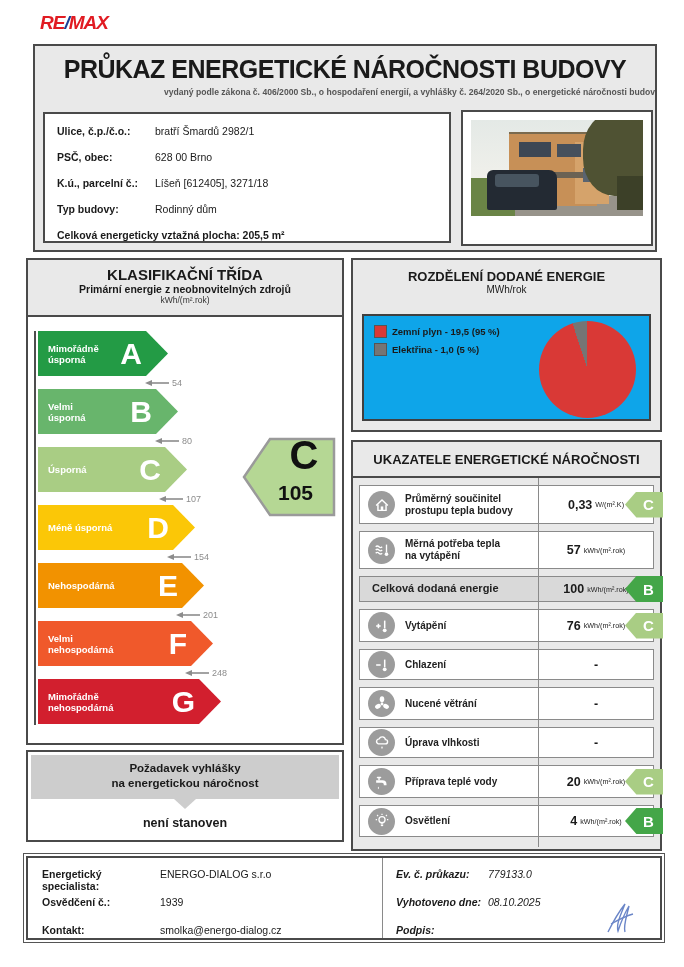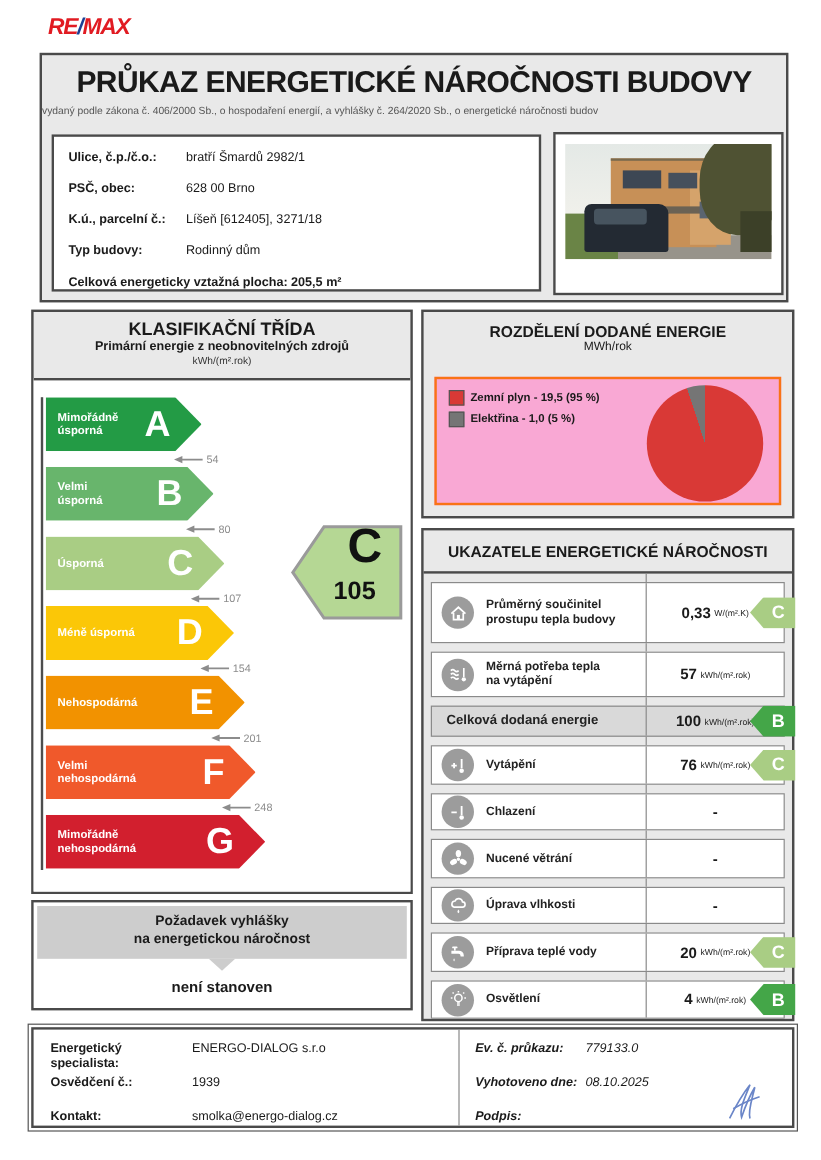--- a/index.html
+++ b/index.html
@@ -6,21 +6,21 @@
   body{font-family:"Liberation Sans",sans-serif;color:#1a1a1a;}
   .page{position:relative;width:684px;height:967px;background:#fff;overflow:hidden;}
 
   
   .logo{position:absolute;left:8px;top:12px;font-size:19px;font-weight:900;font-style:italic;letter-spacing:-1px;margin-left:32px;}
   .logo .red{color:#e11b22}.logo .blue{color:#1b3f94}
 
   
   .header-box{position:absolute;left:33px;top:44px;width:620px;height:204px;background:#e9e9e9;border:2px solid #4a4a4a;}
   .header-title{margin-top:9px;text-align:center;font-size:25px;font-weight:bold;letter-spacing:-.5px;}
-  .header-sub{margin-top:3px;text-align:left;font-size:8.6px;font-weight:normal;color:#555;}
+  .header-sub{margin-top:3px;text-align:right;font-size:8.6px;font-weight:bold;color:#555;}
   .addr-box{position:absolute;left:8px;top:66px;width:392px;height:116px;background:#fff;border:2px solid #4a4a4a;padding:11px 0 0 12px;}
   .addr-row{display:flex;font-size:10.5px;height:26px;align-items:flex-start;}
   .addr-row .lbl{font-weight:bold;width:98px;flex:none;}
   .addr-area{font-size:10.5px;font-weight:bold;}
   .photo-box{position:absolute;left:426px;top:64px;width:188px;height:132px;background:#fff;border:2px solid #4a4a4a;}
   .photo{position:absolute;left:8px;top:8px;width:172px;height:96px;overflow:hidden;background:linear-gradient(#e4e9e6,#f8f5ee);}
   .photo div{position:absolute;}
   .ph-grass{left:0;top:58px;width:46px;height:38px;background:#6a8446;}
   .ph-drive{left:44px;top:76px;width:128px;height:20px;background:#97938a;}
   .ph-house{left:38px;top:12px;width:88px;height:72px;background:#c79057;border-top:2px solid #7a6a4e;}
@@ -58,42 +58,42 @@
   
   .req-box{position:absolute;left:26px;top:750px;width:318px;height:92px;background:#fff;border:2px solid #4a4a4a;box-sizing:border-box;}
   .req-gray{position:absolute;left:3px;top:3px;right:3px;height:44px;background:#cdcdcd;text-align:center;font-size:11.5px;font-weight:bold;padding-top:6px;box-sizing:border-box;line-height:1.3;}
   .req-ptr{position:absolute;left:50%;top:47px;transform:translateX(-50%);width:0;height:0;border-left:11px solid transparent;border-right:11px solid transparent;border-top:10px solid #cdcdcd;}
   .req-val{position:absolute;left:0;right:0;bottom:10px;text-align:center;font-size:12.5px;font-weight:bold;}
 
   
   .pie-panel{left:351px;top:258px;width:311px;height:174px;}
   .pp-title{margin-top:9px;text-align:center;font-size:13px;font-weight:bold;}
   .pp-unit{text-align:center;font-size:10px;}
-  .pp-box{position:absolute;left:9px;right:9px;top:54px;bottom:9px;background:#f9a8d4;border:2px solid #f97316;}
+  .pp-box{position:absolute;left:9px;right:9px;top:54px;bottom:9px;background:#0ea5e9;border:2px solid #404040;}
   .legend{position:absolute;left:10px;top:9px;display:flex;flex-direction:column;gap:5px;}
   .leg-item{display:flex;align-items:center;gap:5px;font-size:9.5px;font-weight:bold;}
   .leg-sw{width:11px;height:11px;border:1px solid #555;flex:none;}
   .pie-chart{position:absolute;right:13px;top:5px;width:97px;height:97px;border-radius:50%;}
 
   
   .ind-panel{left:351px;top:440px;width:311px;height:411px;}
   .ip-title{height:34px;display:flex;align-items:center;justify-content:center;font-size:13px;font-weight:bold;border-bottom:2px solid #4a4a4a;}
   .ip-vline{position:absolute;left:185px;top:36px;bottom:2px;width:1px;background:#8a8a8a;}
   .ip-rows{position:absolute;left:6px;right:6px;top:43px;}
   .irow{position:relative;background:#fff;border:1px solid #8a8a8a;margin-bottom:7px;display:flex;box-sizing:border-box;}
   .irow .left{width:179px;flex:none;display:flex;align-items:center;border-right:1px solid #8a8a8a;box-sizing:border-box;}
   .irow .ic{width:27px;height:27px;border-radius:50%;background:#9c9c9c;margin-left:8px;flex:none;display:flex;align-items:center;justify-content:center;}
   .irow .ilabel{margin-left:10px;font-size:10px;font-weight:bold;line-height:1.2;white-space:pre-line;color:#222;}
   .irow .right{flex:1;display:flex;align-items:center;justify-content:center;gap:3px;}
   .irow .val{font-size:12.5px;font-weight:bold;}
   .irow .unit{font-size:7.2px;color:#222;}
   .irow.hdr{background:#d9d9d9;}
   .irow.hdr .ilabel{margin-left:12px;font-size:11px;}
   .badge{position:absolute;right:-10px;top:50%;transform:translateY(-50%);width:38px;height:26px;clip-path:polygon(30% 0,100% 0,100% 100%,30% 100%,0 50%);color:#fff;font-size:15px;font-weight:bold;display:flex;align-items:center;justify-content:center;padding-left:9px;box-sizing:border-box;}
-  .h40{height:51px}.h38{height:38px}.h26{height:26px}.h33{height:33px}.h31{height:31px}.h32{height:32px}
+  .h40{height:39px}.h38{height:38px}.h26{height:26px}.h33{height:33px}.h31{height:31px}.h32{height:32px}
 
   
   .footer{position:absolute;left:26px;top:856px;width:636px;height:84px;background:#fff;border:2px solid #4a4a4a;outline:1px solid #555;outline-offset:2px;box-sizing:border-box;}
   .f-vline{position:absolute;left:354px;top:0;bottom:0;width:1px;background:#8a8a8a;}
   .f-col{position:absolute;top:10px;}
   .f-left{left:14px;}
   .f-right{left:368px;font-style:italic;}
   .f-row{display:flex;font-size:10.5px;height:28px;align-items:flex-start;}
   .f-row .lbl{font-weight:bold;flex:none;}
   .f-left .lbl{width:118px;}

